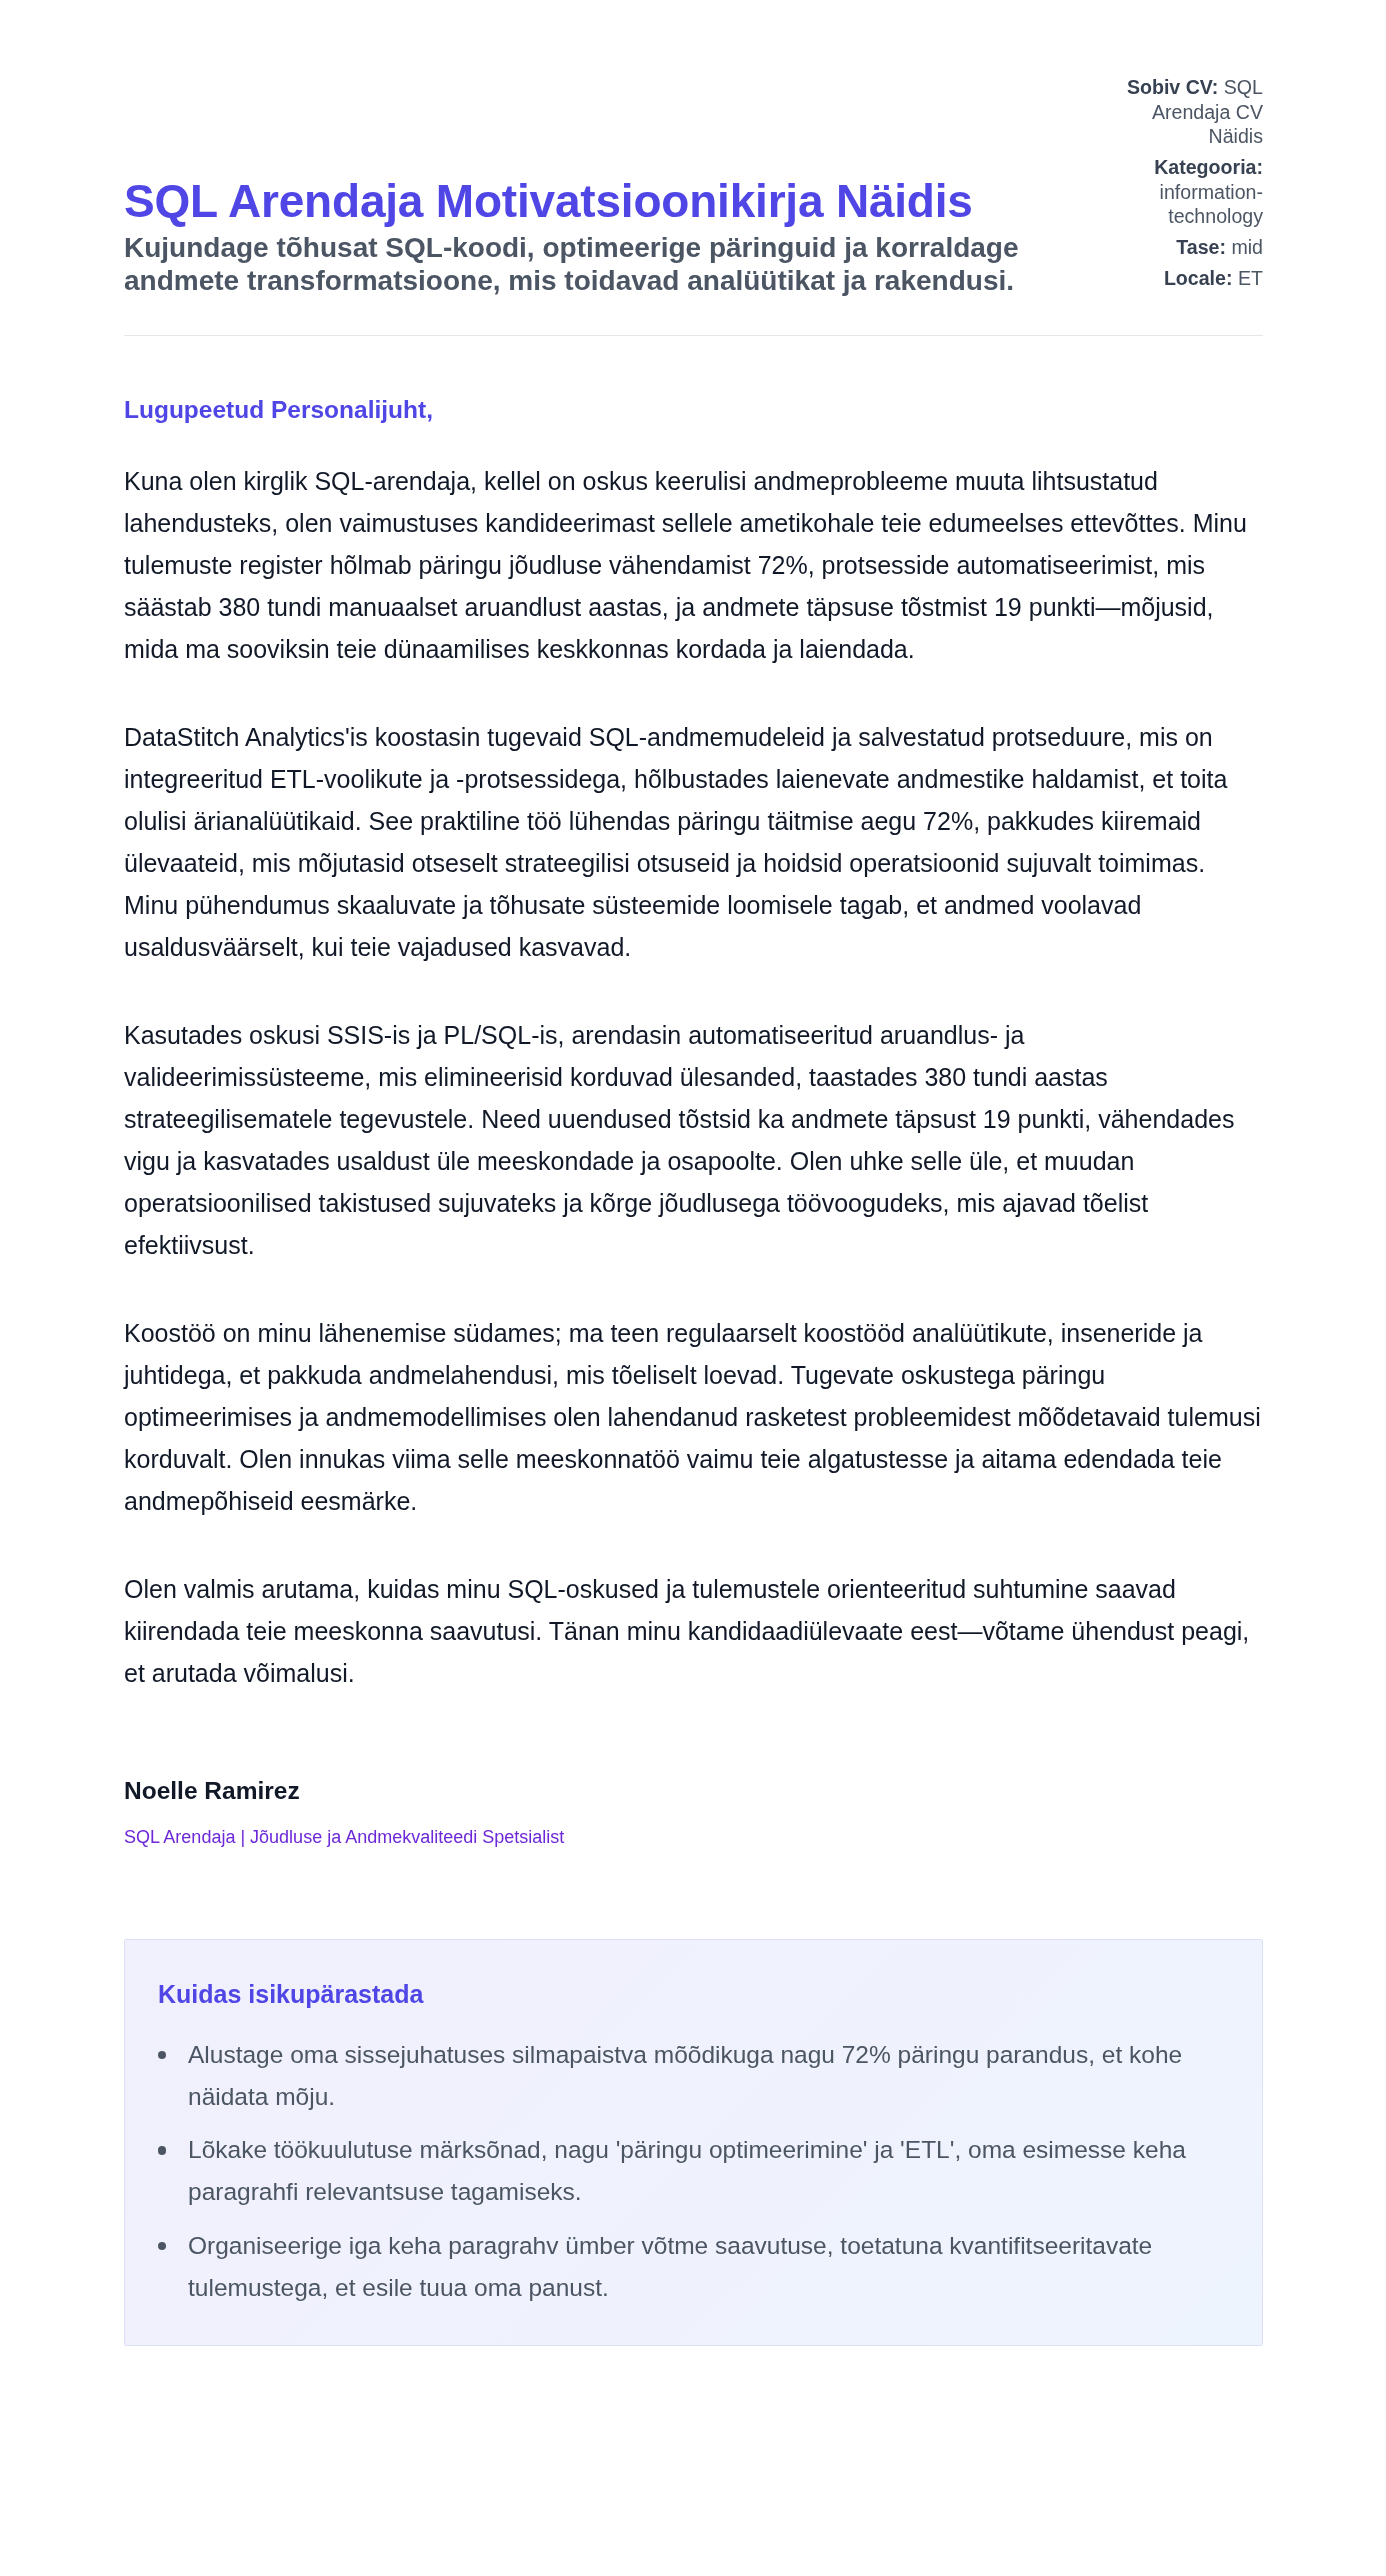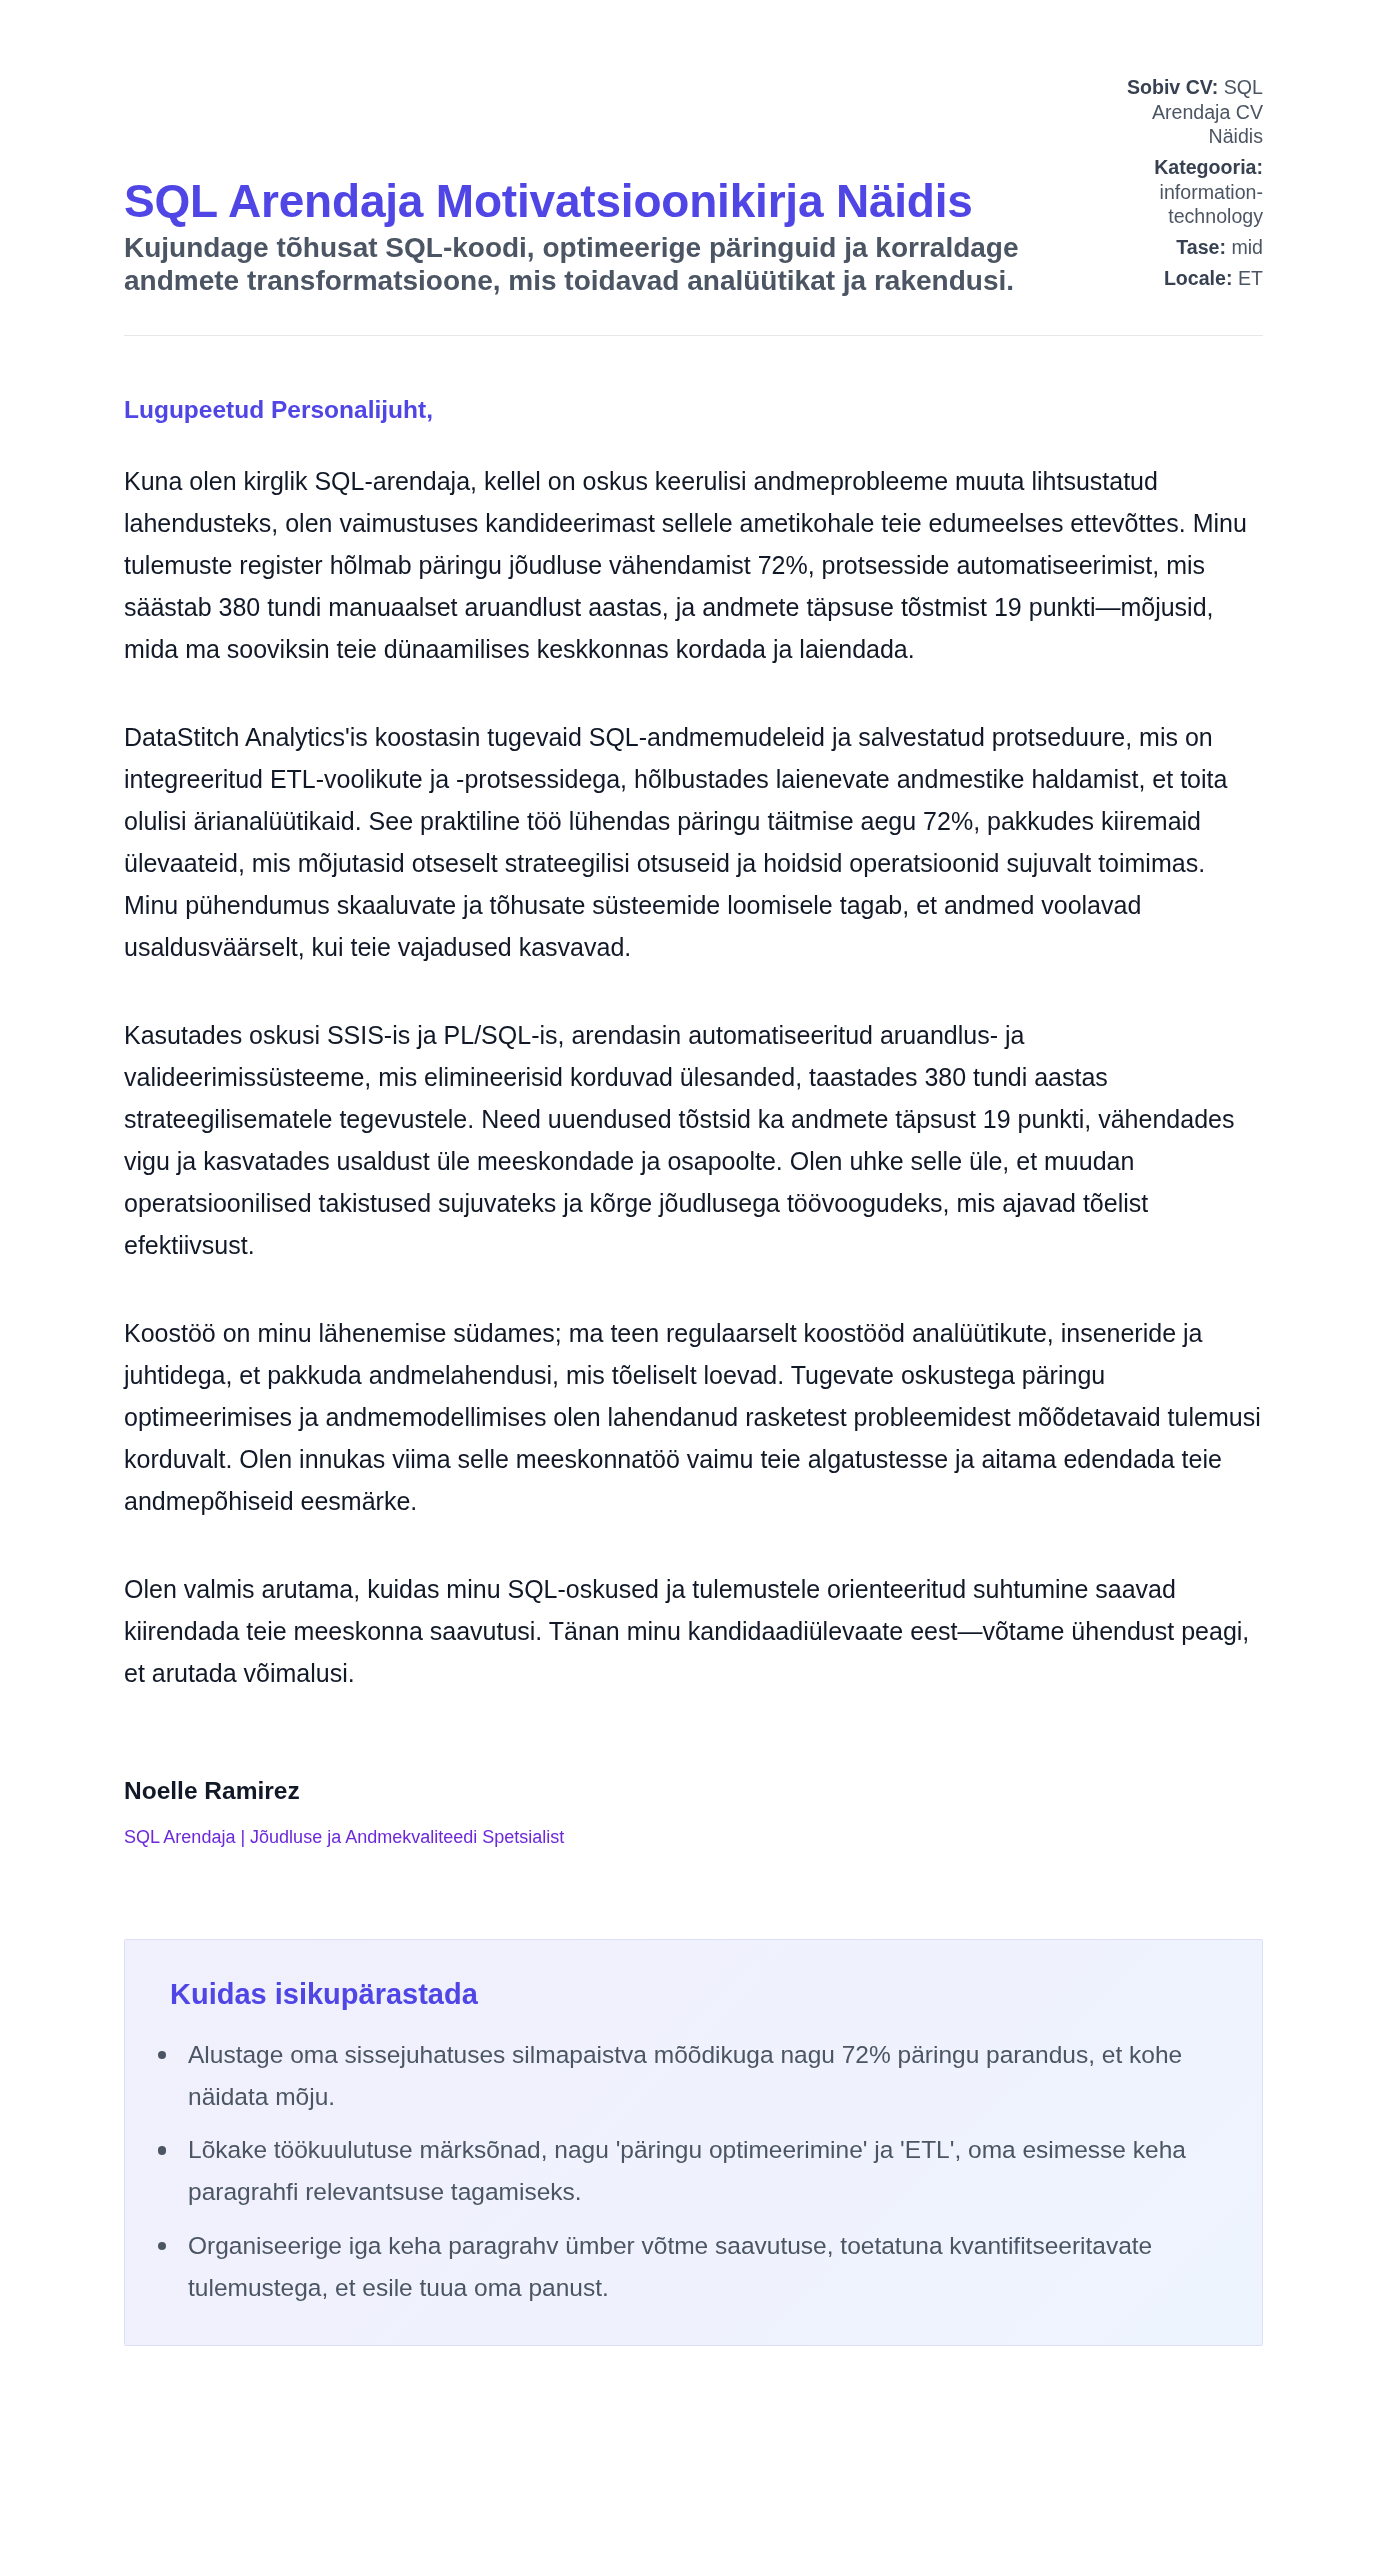--- a/index.html
+++ b/index.html
@@ -90,25 +90,24 @@
     border-radius: 1.6px;
   }
   .tips {
     margin-top: 85px;
     border: 1.6px solid #dcdff5;
     background: linear-gradient(135deg, #f1f0fd 0%, #eef4fd 100%);
     padding: 38px 33px 36px 33px;
     border-radius: 1.6px;
   }
   .tips-title {
-    font-size: 29px;
+    font-size: 25px;
     font-weight: 700;
     color: #4f46e5;
     line-height: 33px;
-    margin-left: 12px;
   }
   .tips-list {
     list-style: none;
     margin-top: 23px;
   }
   .tips-item {
     position: relative;
     padding-left: 30px;
     font-size: 24.5px;
     line-height: 42px;

